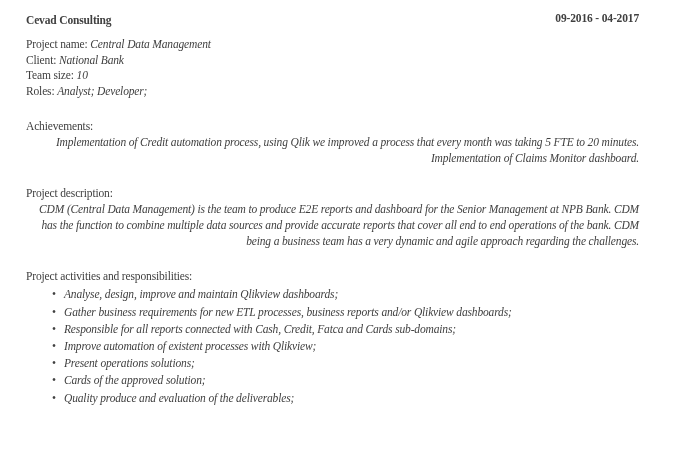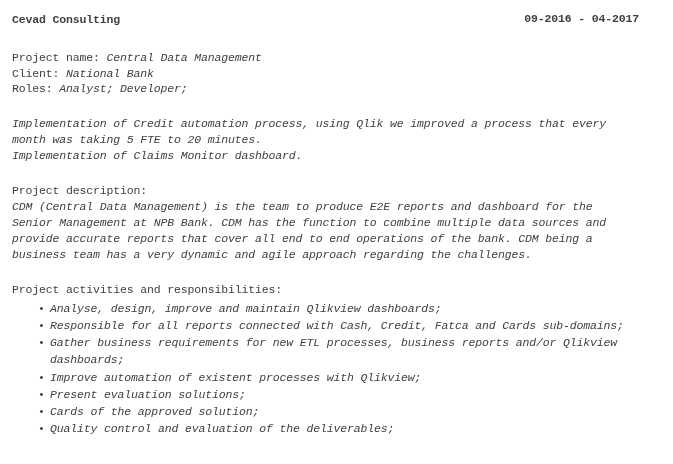--- a/index.html
+++ b/index.html
@@ -5,60 +5,61 @@
   html, body {
     margin: 0;
     padding: 0;
     background: #ffffff;
   }
   .page {
     position: relative;
     width: 673px;
     height: 464px;
     box-sizing: border-box;
-    padding: 12px 34px 0 12px;
+    padding: 12px 34px 0 26px;
     background: #ffffff;
-    font-family: Liberation Mono, monospace;
+    font-family: Liberation Serif, serif;
     font-size: 11.5px;
     letter-spacing: -0.15px;
     color: #404040;
     overflow: hidden;
   }
   .header-row {
     display: flex;
     justify-content: space-between;
     align-items: flex-start;
   }
   .header-left {
     line-height: 16px;
     font-weight: bold;
   }
   .date-range {
     font-weight: bold;
     white-space: nowrap;
     text-align: right;
   }
   .fields {
-    margin-top: 22px;
+    margin-top: 9px;
     line-height: 15.6px;
   }
   .field-row .label,
   .section-label {
     font-style: normal;
   }
   .value, .italic {
     font-style: italic;
   }
   .section {
     margin-top: 19px;
     line-height: 16px;
   }
   .section .body-line,
   .section .paragraph {
     font-style: italic;
+    text-align: right;
   }
   .paragraph {
     max-width: 640px;
   }
   ul.activities {
     margin: 2px 0 0 0;
     padding: 0;
     list-style: none;
   }
   ul.activities li {
@@ -83,39 +84,41 @@
   <div class="header-row">
     <div class="header-left">
       <div>Cevad Consulting</div>
     </div>
     <div class="date-range">09-2016 - 04-2017</div>
   </div>
 
   <div class="fields">
     <div class="field-row"><span class="label">Project name: </span><span class="value">Central Data Management</span></div>
     <div class="field-row"><span class="label">Client: </span><span class="value">National Bank</span></div>
+    <div class="field-row"><span class="label">Team size: </span><span class="value">10</span></div>
     <div class="field-row"><span class="label">Roles: </span><span class="value">Analyst; Developer;</span></div>
   </div>
 
   <div class="section">
+    <div class="section-label">Achievements:</div>
     <div class="body-line">Implementation of Credit automation process, using Qlik we improved a process that every month was taking 5 FTE to 20 minutes.</div>
     <div class="body-line">Implementation of Claims Monitor dashboard.</div>
   </div>
 
   <div class="section">
     <div class="section-label">Project description:</div>
     <div class="paragraph">CDM (Central Data Management) is the team to produce E2E reports and dashboard for the Senior Management at NPB Bank. CDM has the function to combine multiple data sources and provide accurate reports that cover all end to end operations of the bank. CDM being a business team has a very dynamic and agile approach regarding the challenges.</div>
   </div>
 
   <div class="section">
     <div class="section-label">Project activities and responsibilities:</div>
     <ul class="activities">
         <li>Analyse, design, improve and maintain Qlikview dashboards;</li>
+        <li>Gather business requirements for new ETL processes, business reports and/or Qlikview dashboards;</li>
         <li>Responsible for all reports connected with Cash, Credit, Fatca and Cards sub-domains;</li>
-        <li>Gather business requirements for new ETL processes, business reports and/or Qlikview dashboards;</li>
         <li>Improve automation of existent processes with Qlikview;</li>
-        <li>Present evaluation solutions;</li>
+        <li>Present operations solutions;</li>
         <li>Cards of the approved solution;</li>
-        <li>Quality control and evaluation of the deliverables;</li>
+        <li>Quality produce and evaluation of the deliverables;</li>
       </ul>
   </div>
 
 </div>
 
 </body></html>

